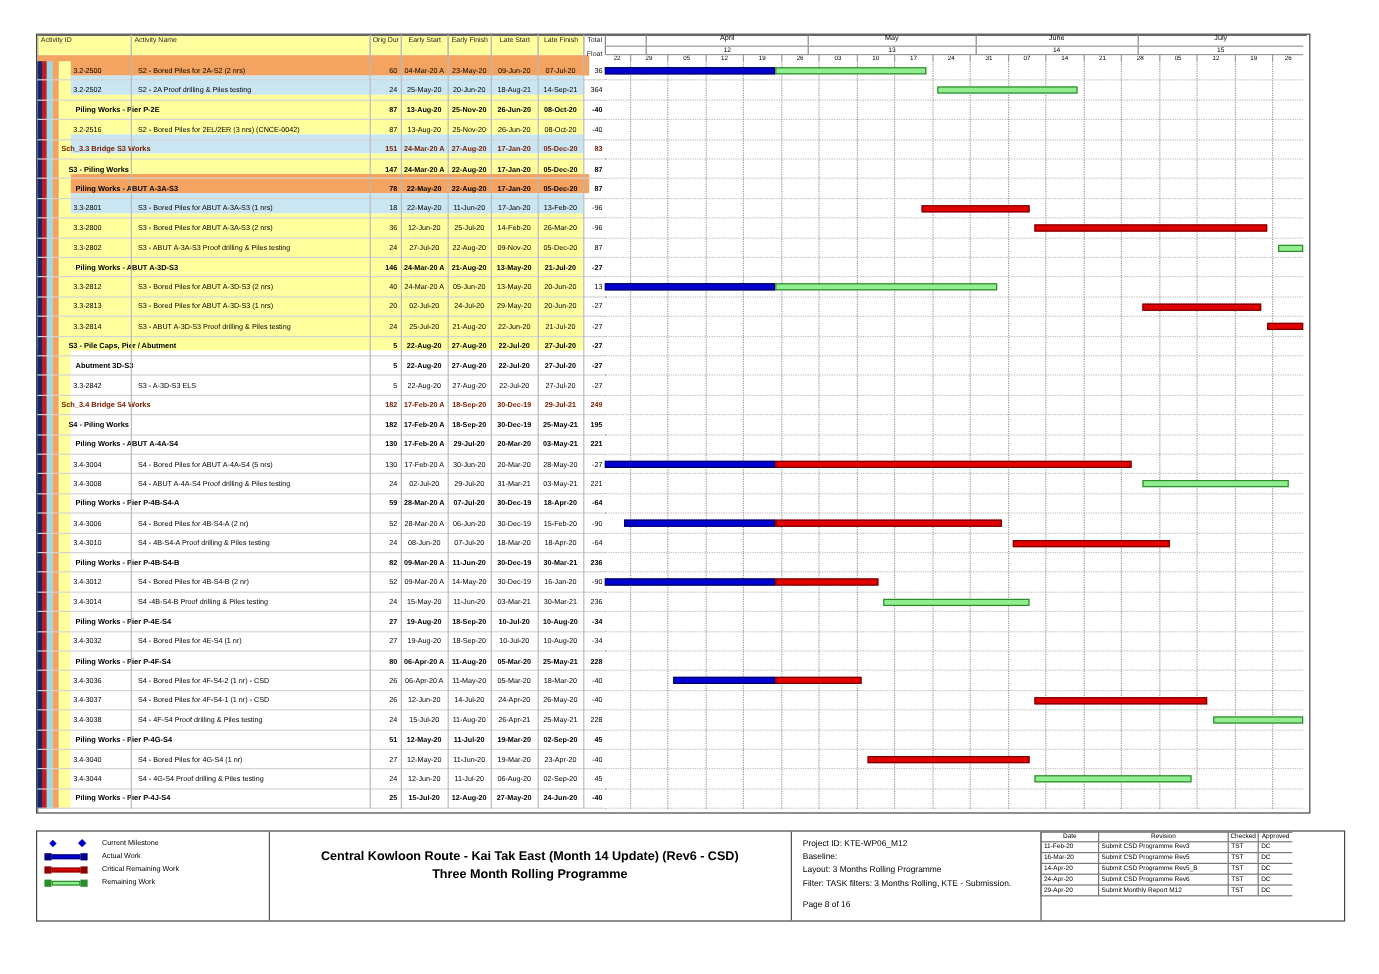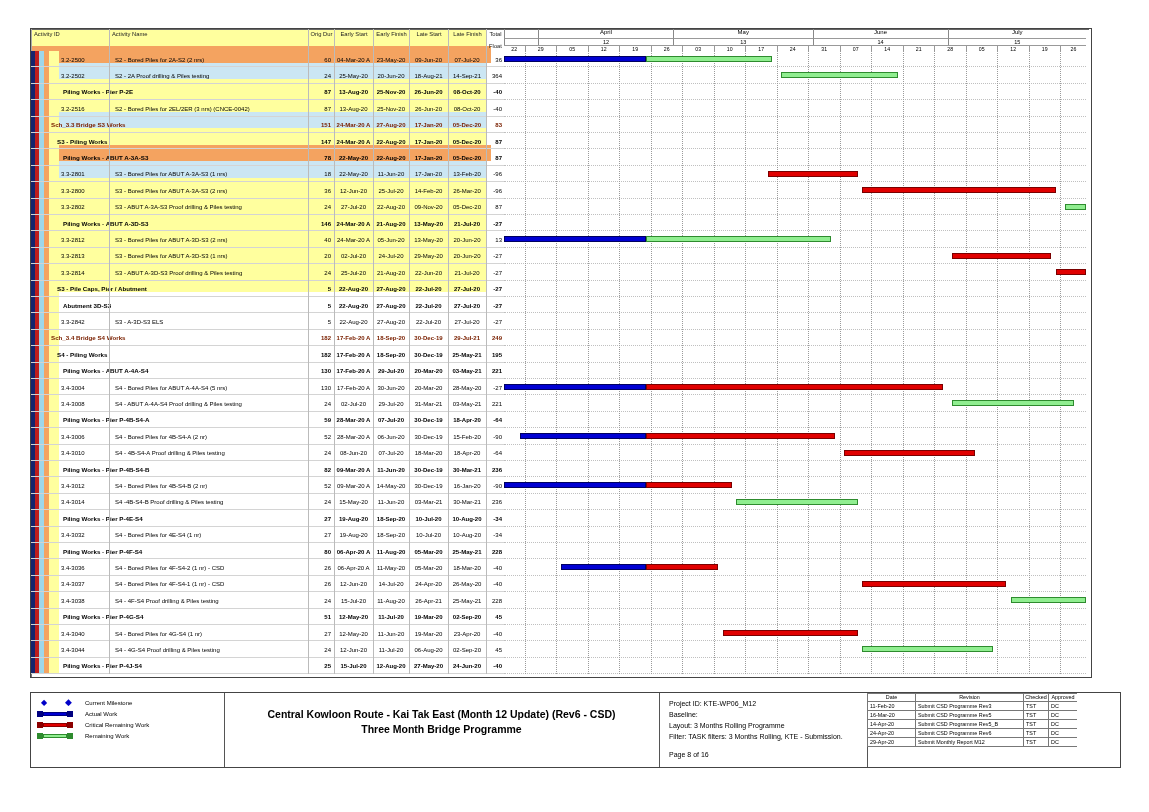--- a/index.html
+++ b/index.html
@@ -559,22 +559,22 @@
         </div>
         <div class="legend-item" style="top: 39px; width: 180px;">
           <div class="lg-cap" style="left: 0px; background: rgb(46, 139, 46);"></div>
           <div class="lg-line" style="background: rgb(144, 238, 144); border: 1px solid rgb(46, 139, 46); box-sizing: border-box;"></div>
           <div class="lg-cap" style="left: 30px; background: rgb(46, 139, 46);"></div>
           <div class="legend-label">Remaining Work</div>
         </div>
       </div>
 
     <div id="title-box">
-      <div id="title-line1">Central Kowloon Route - Kai Tak East (Month 12 Update) (Rev6 - CSD)</div>
-      <div id="title-line2">Three Month Bridge Programme</div>
+      <div id="title-line1">Central Kowloon Route - Kai Tak East (Month 14 Update) (Rev6 - CSD)</div>
+      <div id="title-line2">Three Month Rolling Programme</div>
     </div>
 
     <div id="info-box">
       <div class="info-line" style="top:7px">Project ID: KTE-WP06_M12</div>
       <div class="info-line" style="top:18px">Baseline:</div>
       <div class="info-line" style="top:29px">Layout: 3 Months Rolling Programme</div>
       <div class="info-line" style="top:40px">Filter: TASK filters: 3 Months Rolling, KTE - Submission.</div>
       <div class="info-line" style="top:58px">Page 8 of 16</div>
     </div>
 

